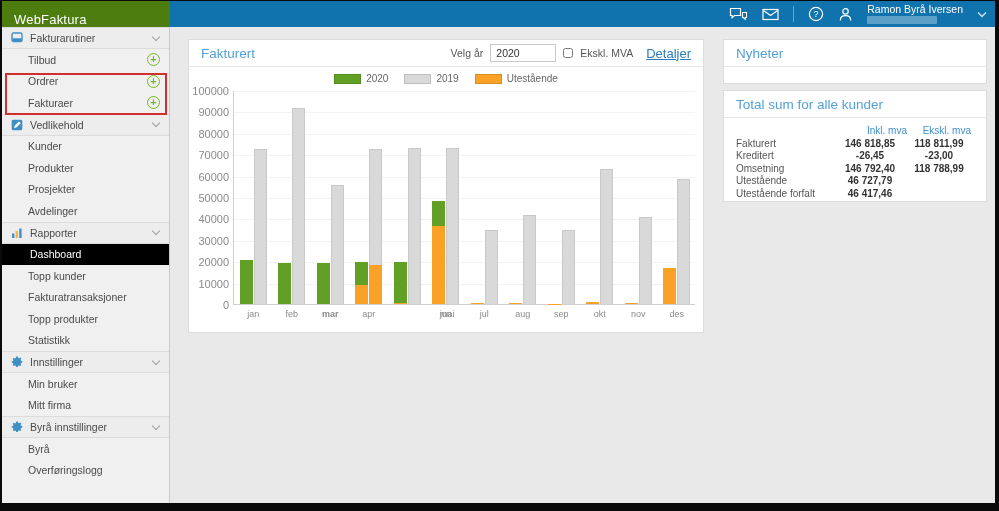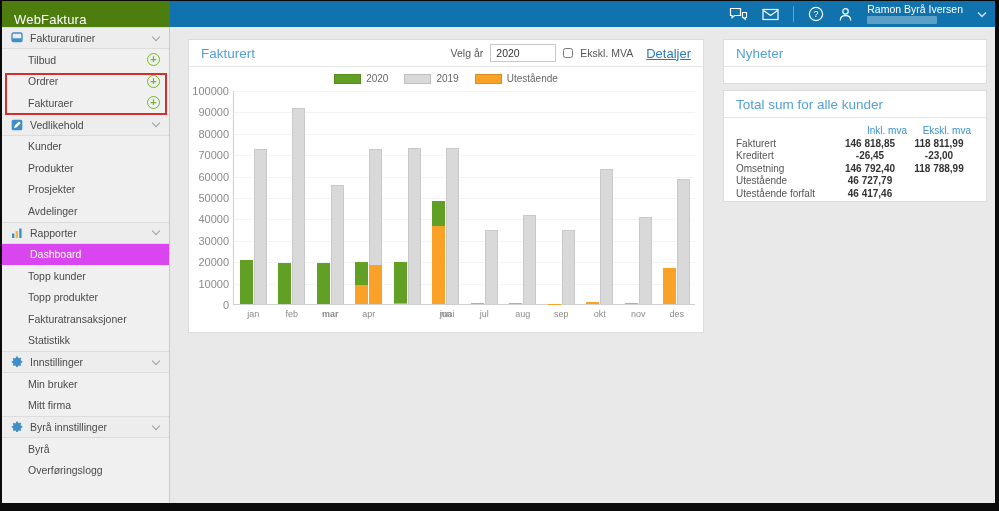--- a/index.html
+++ b/index.html
@@ -21,21 +21,21 @@
   .user-redacted { width:70px; height:8px; background:rgba(255,255,255,.32); border-radius:1px; }
 
   
   .sidebar { position:absolute; left:0; top:26px; width:168px; height:476px; background:#f0f0f0; border-right:1px solid #c9c9c9; }
   .sec-header { height:22px; display:flex; align-items:center; gap:7px; padding:0 10px 0 9px;
                 background:#ededed; border-top:1px solid #dcdcdc; border-bottom:1px solid #dcdcdc; cursor:pointer; }
   .sec-header .lbl { font-size:10.5px; color:#4a4a4a; flex:1; }
   .chev { width:6px; height:6px; border-right:1.5px solid #9aa0a6; border-bottom:1.5px solid #9aa0a6; transform:rotate(45deg); margin-top:-3px; }
   .side-item { height:21.5px; display:flex; align-items:center; justify-content:space-between; padding:0 9px 0 26px; cursor:pointer; }
   .side-item .lbl { font-size:10.5px; color:#4a4a4a; }
-  .side-item.selected { background:#d946ef;padding-left:28px; }
+  .side-item.selected { background:#000000;padding-left:28px; }
   .side-item.selected .lbl { color:#fff; }
   .plus { width:13px; height:13px; border:1.5px solid #76b82a; border-radius:50%; color:#76b82a;
           font-size:11px; font-weight:bold; line-height:10px; text-align:center; }
   .annotation-box { position:absolute; left:3px; top:46px; width:162px; height:42px; border:2px solid #d32f2f; pointer-events:none; z-index:5; }
 
   
   .card { position:absolute; background:#fff; border:1px solid #dcdcdc; }
   .card-head { height:27px; display:flex; align-items:center; padding:0 12px; border-bottom:1px solid #e6e6e6; }
   .card-title { font-size:13.5px; color:#54a0d8; }
 
@@ -171,24 +171,24 @@
             <span class="lbl">Rapporter</span>
             <span class="chev"></span>
           </div>
           <div class="side-item selected">
             <span class="lbl">Dashboard</span>
           </div>
           <div class="side-item">
             <span class="lbl">Topp kunder</span>
           </div>
           <div class="side-item">
+            <span class="lbl">Fakturatransaksjoner</span>
+          </div>
+          <div class="side-item">
             <span class="lbl">Topp produkter</span>
-          </div>
-          <div class="side-item">
-            <span class="lbl">Fakturatransaksjoner</span>
           </div>
           <div class="side-item">
             <span class="lbl">Statistikk</span>
           </div>
           <div class="sec-header">
             <span style="display: flex;">
               <svg width="12" height="12" viewBox="0 0 12 12">
                 <path fill="#3f8ec6" d="M6 3.8A2.2 2.2 0 1 0 6 8.2 2.2 2.2 0 0 0 6 3.8zm0 1.2a1 1 0 1 1 0 2 1 1 0 0 1 0-2z"></path>
                 <path fill="#3f8ec6" d="M5.2 0.5h1.6l.3 1.3 1 .4 1.1-.7 1.1 1.1-.7 1.1.4 1 1.3.3v1.6l-1.3.3-.4 1 .7 1.1-1.1 1.1-1.1-.7-1 .4-.3 1.3H5.2l-.3-1.3-1-.4-1.1.7-1.1-1.1.7-1.1-.4-1-1.3-.3V5.2l1.3-.3.4-1-.7-1.1 1.1-1.1 1.1.7 1-.4zM6 3.2A2.8 2.8 0 1 1 6 8.8 2.8 2.8 0 0 1 6 3.2z"></path>
               </svg>

